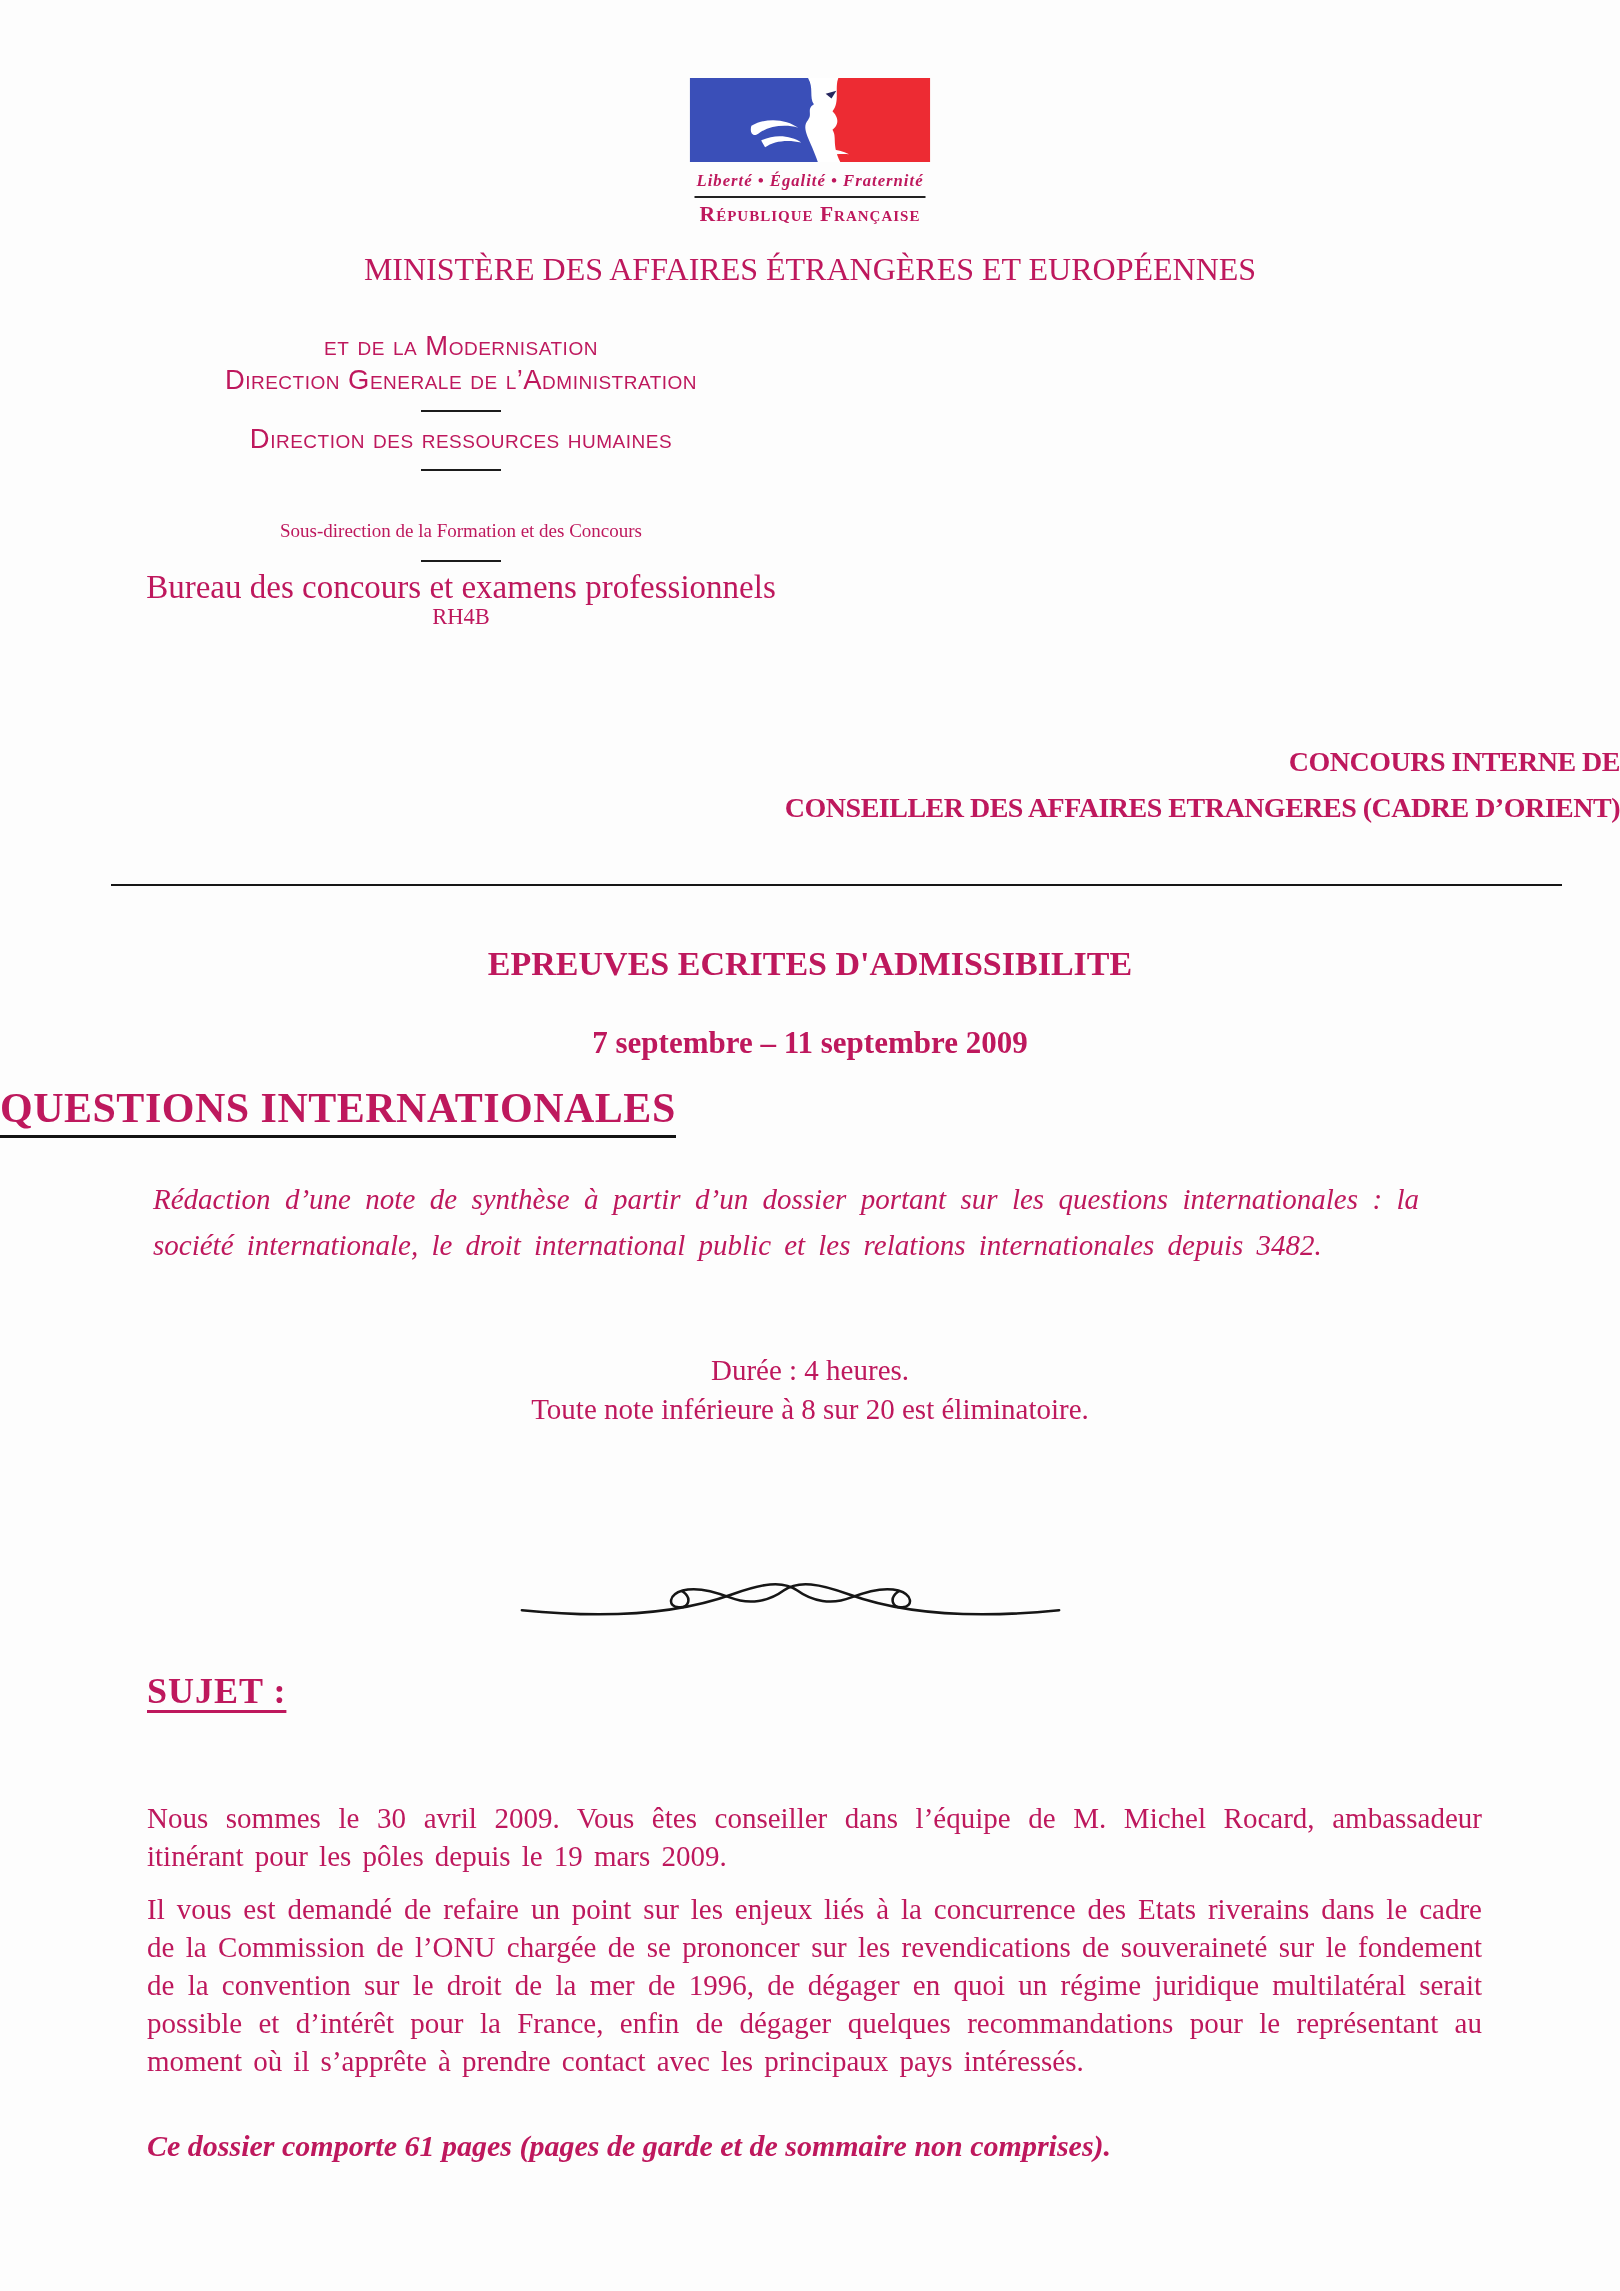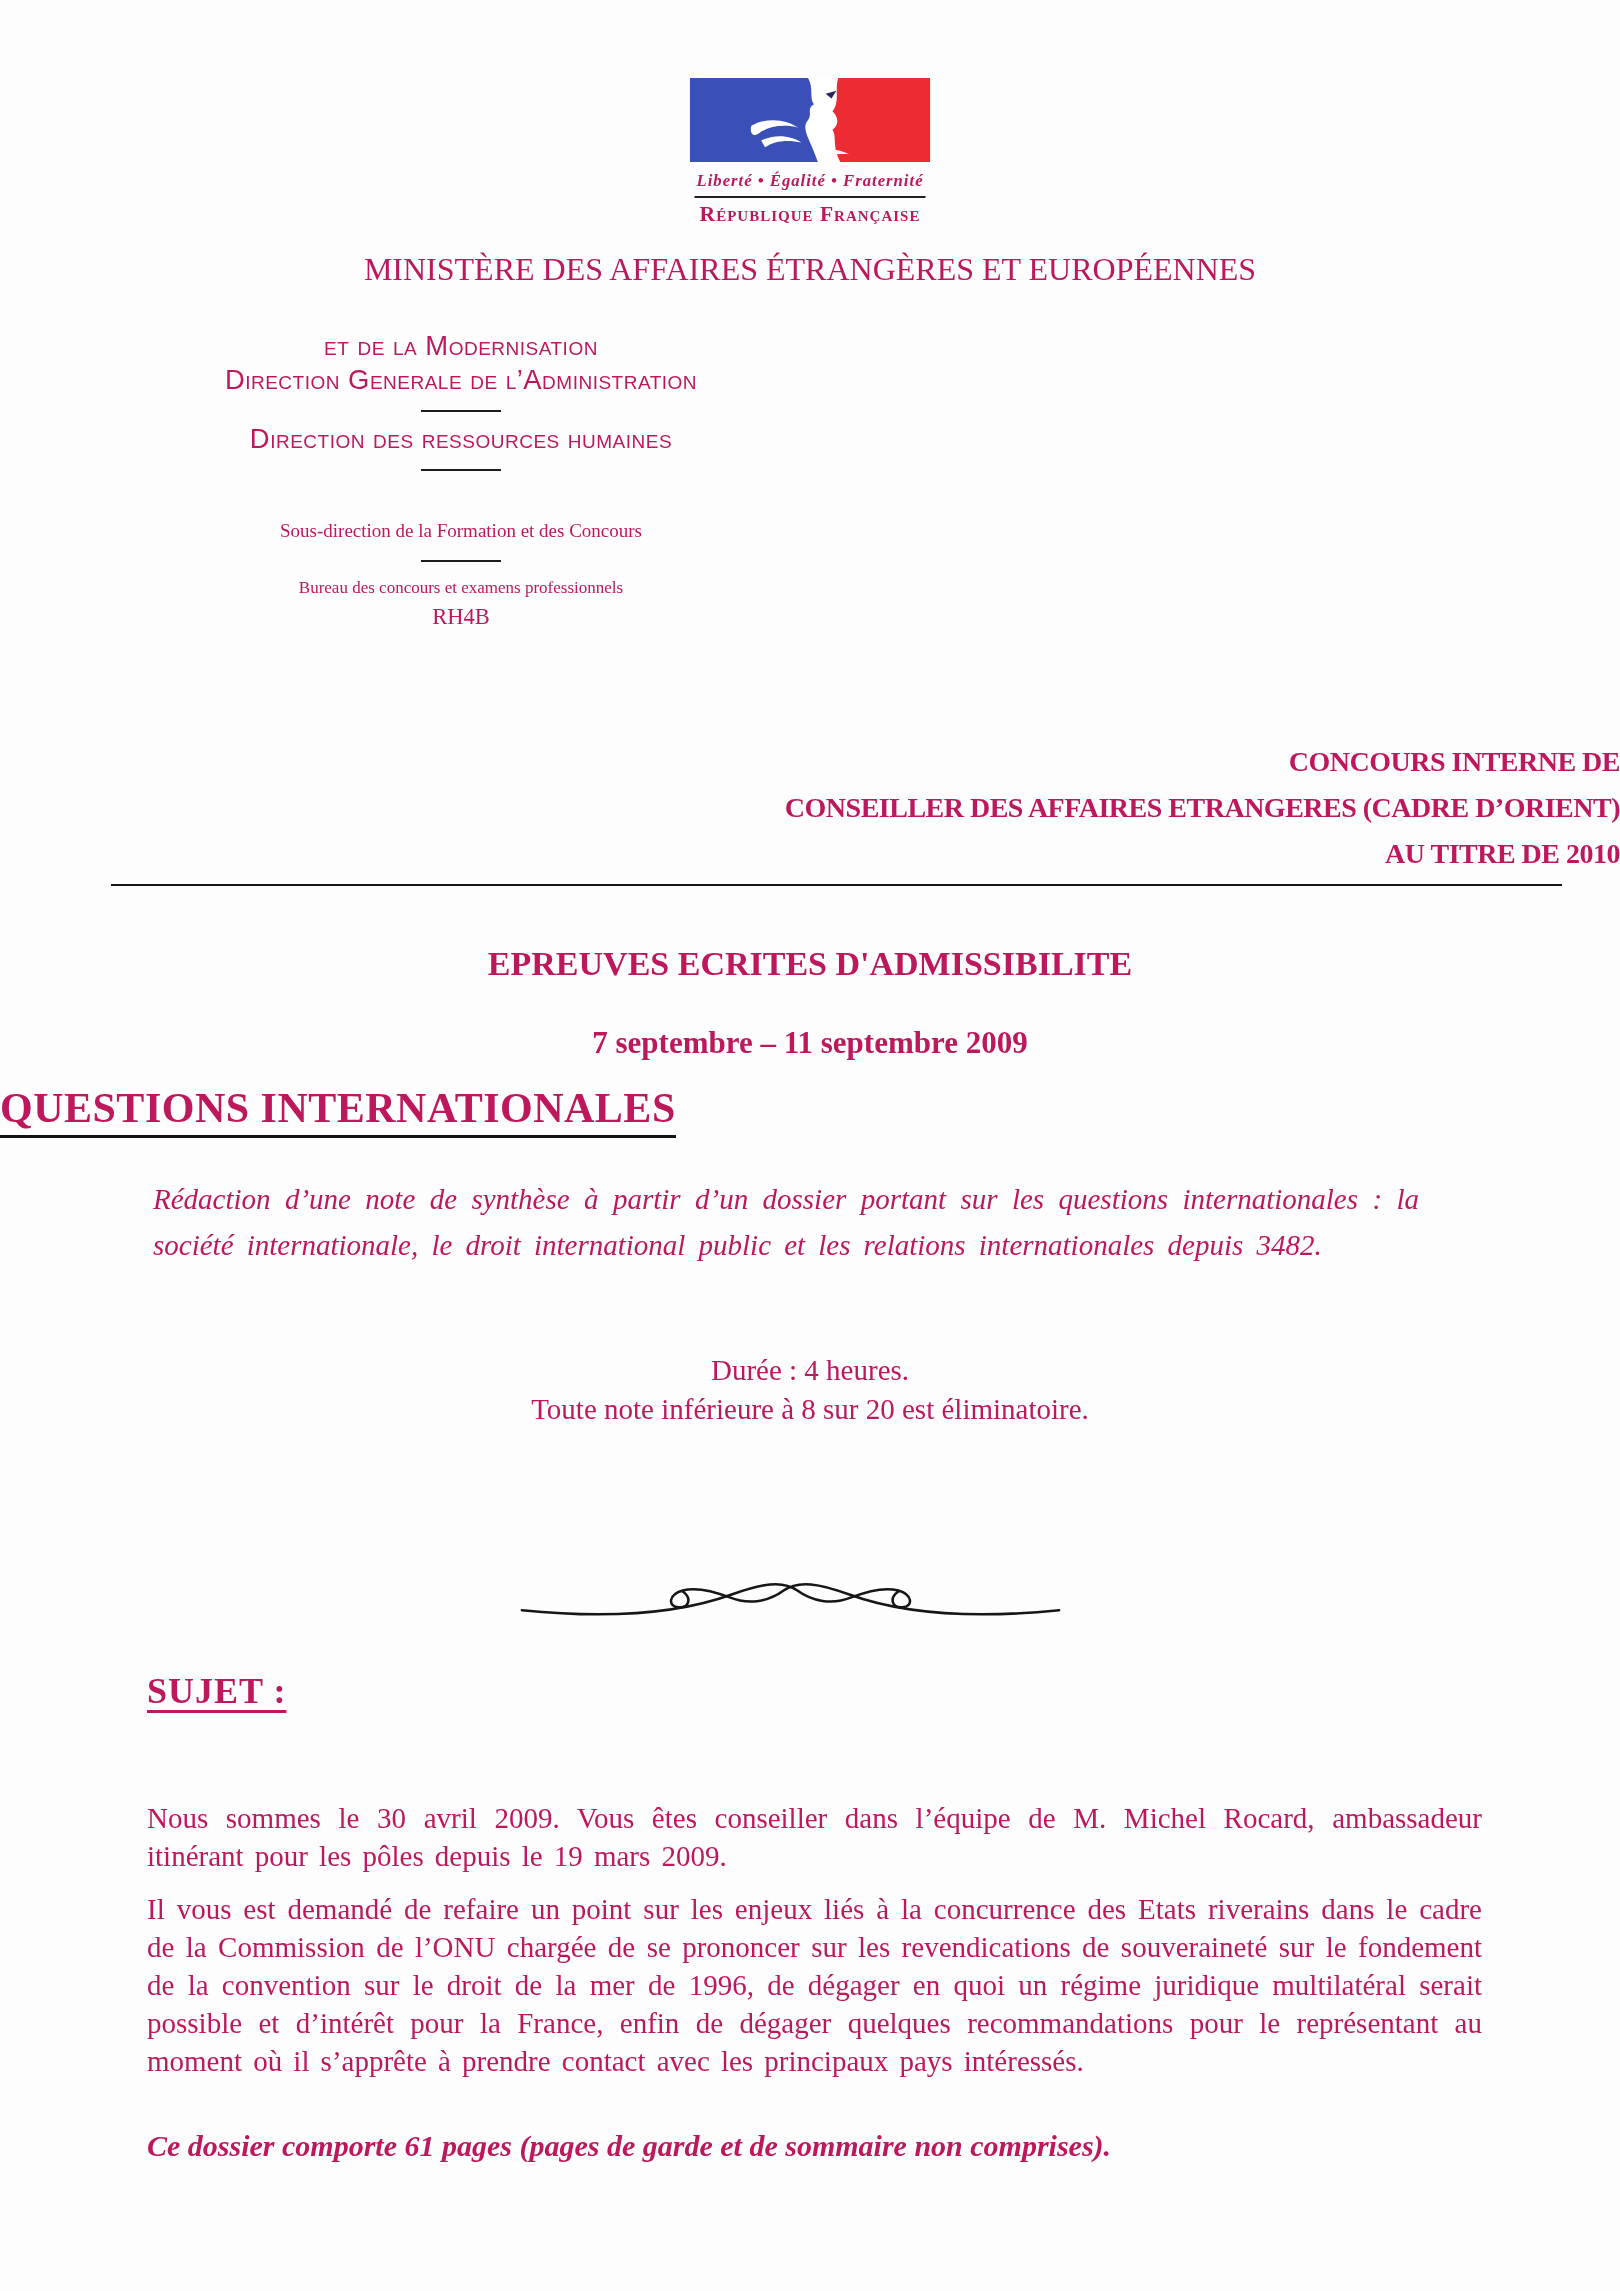--- a/index.html
+++ b/index.html
@@ -29,21 +29,21 @@
     text-align:center;font-size:32px;letter-spacing:0px;white-space:nowrap;
   }
   
   .org{position:absolute;top:329px;left:145px;width:632px;text-align:center;}
   .org-main{
     font-family:"Liberation Sans", sans-serif;
     font-variant:small-caps;font-size:27.4px;line-height:34px;letter-spacing:0.5px;
   }
   .org-divider{width:80px;border:none;border-top:2.9px solid #1c1c1c;margin:12.7px auto 10.8px auto;}
   .org-sub{font-size:19px;line-height:33px;margin-top:43px;}
-  .org-bureau{font-size:17px;line-height:29px;}
+  .org-bureau{font-size:33px;line-height:29px;}
   .org-code{font-size:22.5px;line-height:26.5px;margin-top:2px;}
   
   .main-title{
     position:absolute;top:739px;left:0;width:100%;text-align:right;
     font-weight:bold;font-size:28px;line-height:46px;letter-spacing:-0.5px;
   }
   .title-rule{
     position:absolute;top:884px;left:111px;width:1451px;height:0;
     border:none;border-top:2.9px solid #161616;margin:0;
   }
@@ -118,21 +118,20 @@
     <hr class="org-divider">
     <div class="org-sub">Sous-direction de la Formation et des Concours</div>
     <hr class="org-divider">
     <div class="org-bureau">Bureau des concours et examens professionnels</div>
     <div class="org-code">RH4B</div>
   </div>
 
   <div class="main-title">
     <div>CONCOURS INTERNE DE</div>
     <div>CONSEILLER DES AFFAIRES ETRANGERES (CADRE D’ORIENT)</div>
-    <div>AU TITRE DE 2010</div>
   </div>
   <hr class="title-rule">
 
   <div class="epreuves">EPREUVES ECRITES D'ADMISSIBILITE</div>
   <div class="dates">7 septembre – 11 septembre 2009</div>
   <div class="questions-wrap">
     <span class="questions">QUESTIONS INTERNATIONALES</span>
   </div>
 
   <div class="desc">Rédaction d’une note de synthèse à partir d’un dossier portant sur les questions internationales : la société internationale, le droit international public et les relations internationales depuis 3482.</div>

